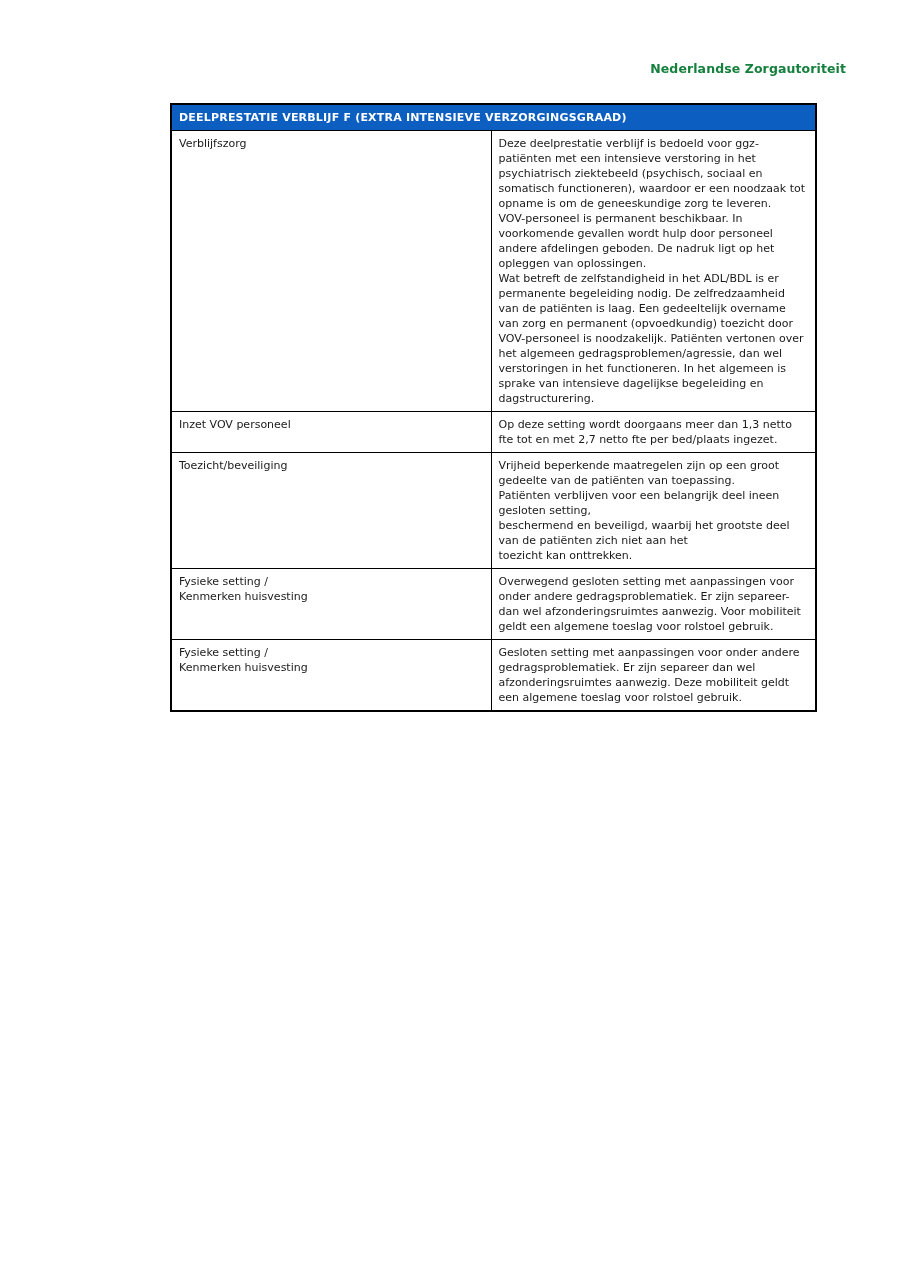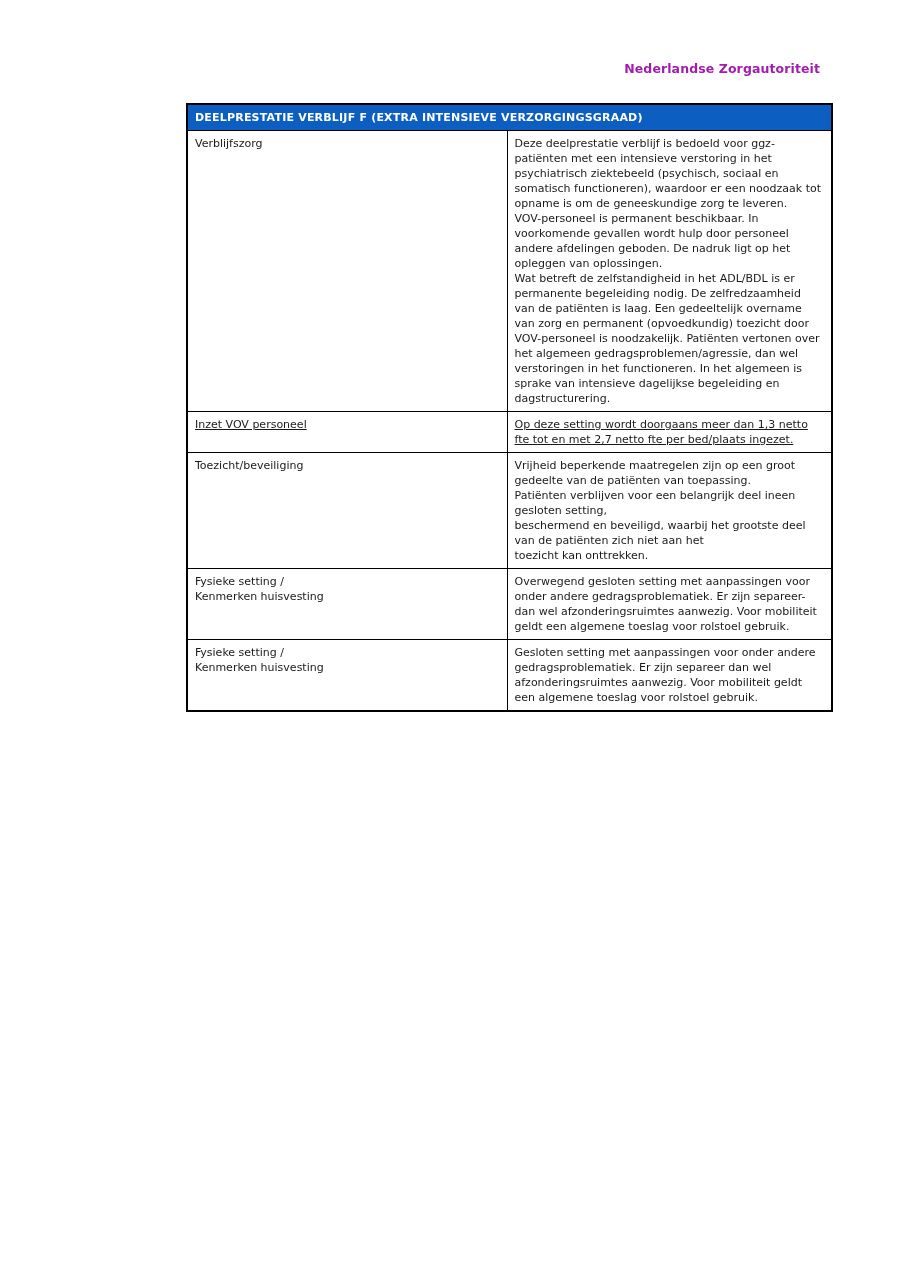--- a/index.html
+++ b/index.html
@@ -10,29 +10,29 @@
   body {
     width: 900px;
     height: 1273px;
     position: relative;
     font-family: "DejaVu Sans", "Liberation Sans", sans-serif;
     color: #1a1a1a;
   }
   .org-header {
     position: absolute;
     top: 61px;
-    right: 80px;
+    right: 54px;
     font-size: 12.5px;
     font-weight: bold;
-    color: #a21caf;
+    color: #15803d;
     letter-spacing: 0.1px;
   }
   .doc-table-wrap {
     position: absolute;
-    left: 186px;
+    left: 170px;
     top: 103px;
     width: 674px;
   }
   table.doc-table {
     border-collapse: collapse;
     table-layout: fixed;
     width: 645px;
     border: 2px solid #000000;
   }
   table.doc-table td, table.doc-table th {
@@ -53,21 +53,21 @@
     text-align: left;
     padding: 10px 8px 17px 7px;
     letter-spacing: 0.2px;
     line-height: 14px;
     white-space: normal;
     border-bottom: 1px solid #000000;
   }
   col.c1 { width: 320px; }
   col.c2 { width: 325px; }
   tr.row-tall   td { height: 268px; margin-top: 25px; }
-  tr.row-small  td { height: 27px; text-decoration: underline; }
+  tr.row-small  td { height: 27px; }
   tr.row-medium td { height: 97px; margin-top: 6px; }
   tr.row-double td { height: 58px; }
 </style>
 </head>
 <body>
 
 <div class="org-header">Nederlandse Zorgautoriteit</div>
 
 <div class="doc-table-wrap">
   <table class="doc-table">
@@ -99,17 +99,17 @@
 toezicht kan onttrekken.</td>
       </tr>
       <tr class="row-double">
         <td>Fysieke setting /
 Kenmerken huisvesting</td>
         <td>Overwegend gesloten setting met aanpassingen voor onder andere gedragsproblematiek. Er zijn separeer- dan wel afzonderingsruimtes aanwezig. Voor mobiliteit geldt een algemene toeslag voor rolstoel gebruik.</td>
       </tr>
       <tr class="row-double">
         <td>Fysieke setting /
 Kenmerken huisvesting</td>
-        <td>Gesloten setting met aanpassingen voor onder andere gedragsproblematiek. Er zijn separeer dan wel afzonderingsruimtes aanwezig. Voor mobiliteit geldt een algemene toeslag voor rolstoel gebruik.</td>
+        <td>Gesloten setting met aanpassingen voor onder andere gedragsproblematiek. Er zijn separeer dan wel afzonderingsruimtes aanwezig. Deze mobiliteit geldt een algemene toeslag voor rolstoel gebruik.</td>
       </tr>
     </tbody>
   </table>
 </div>
 
 </body></html>

